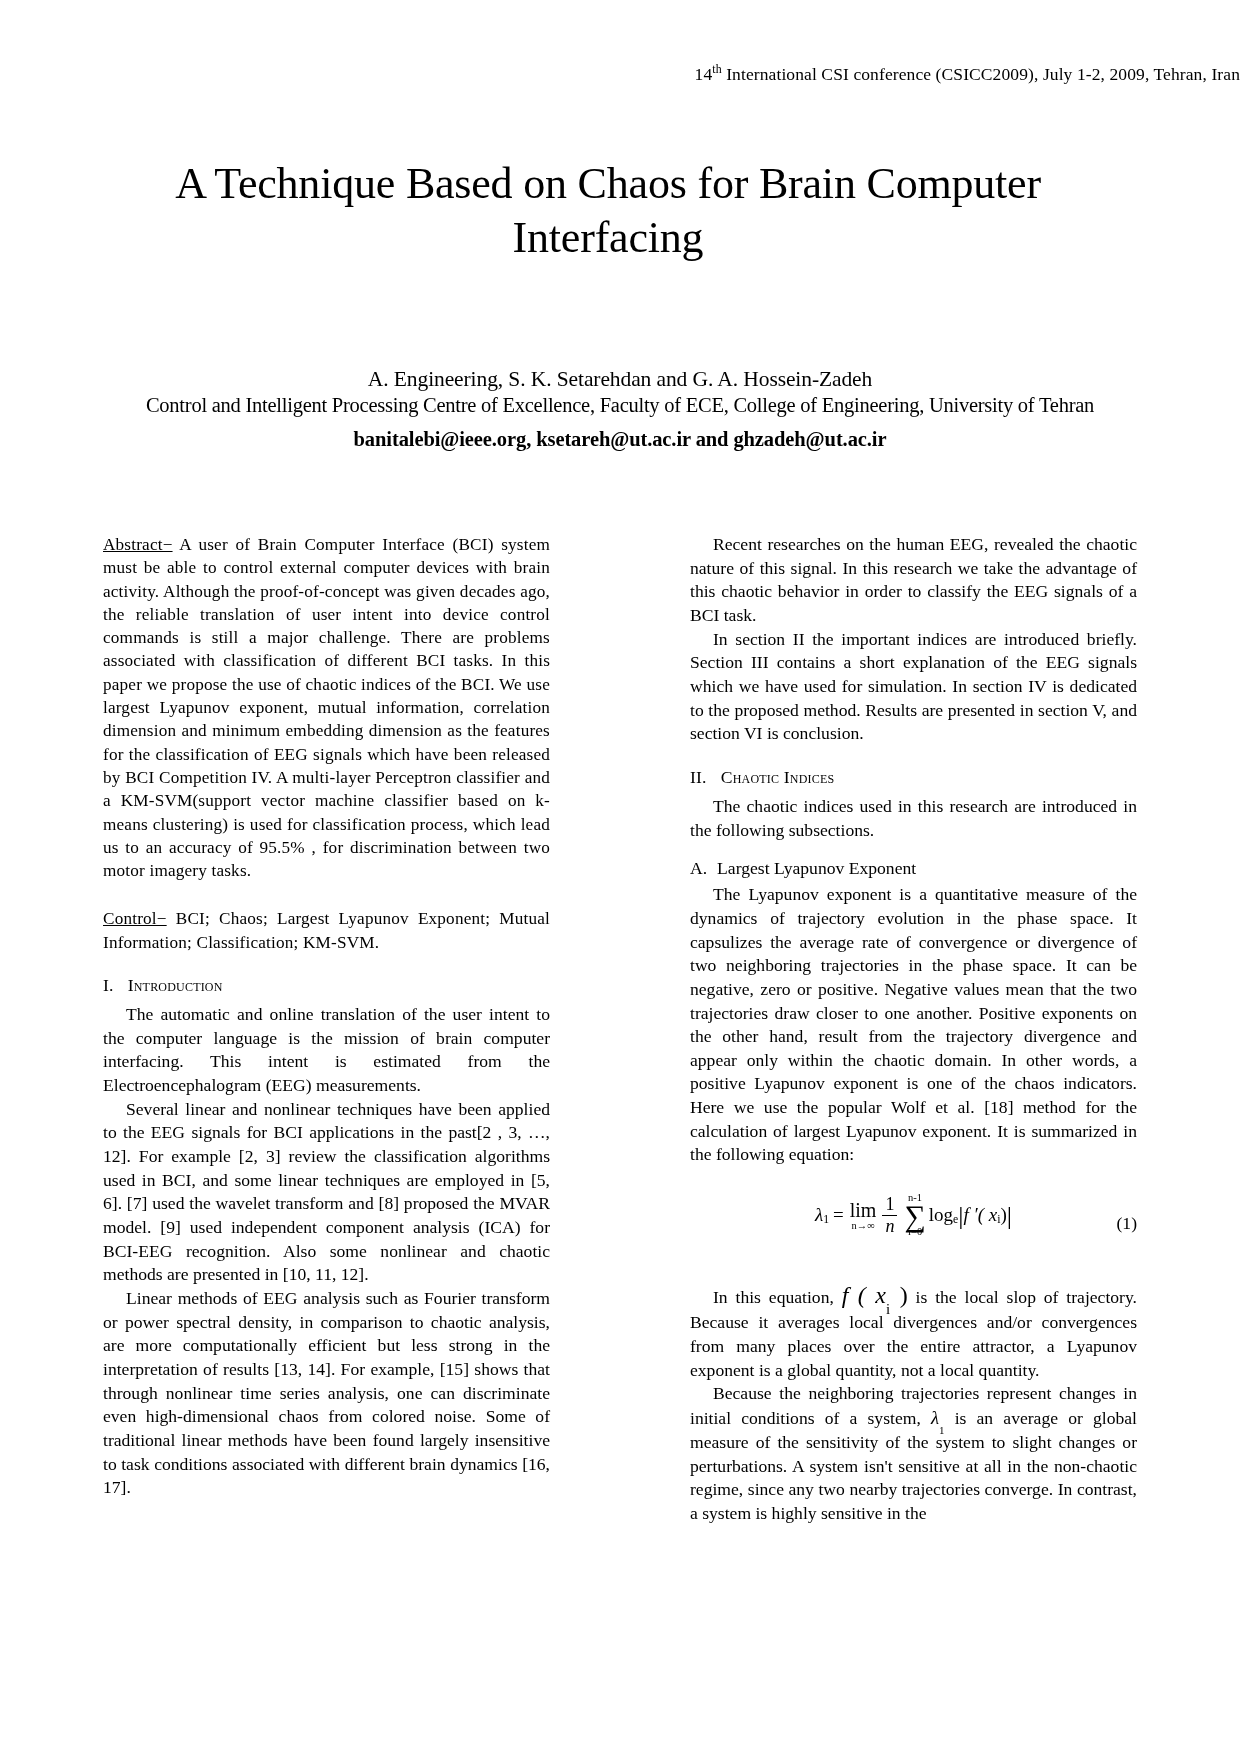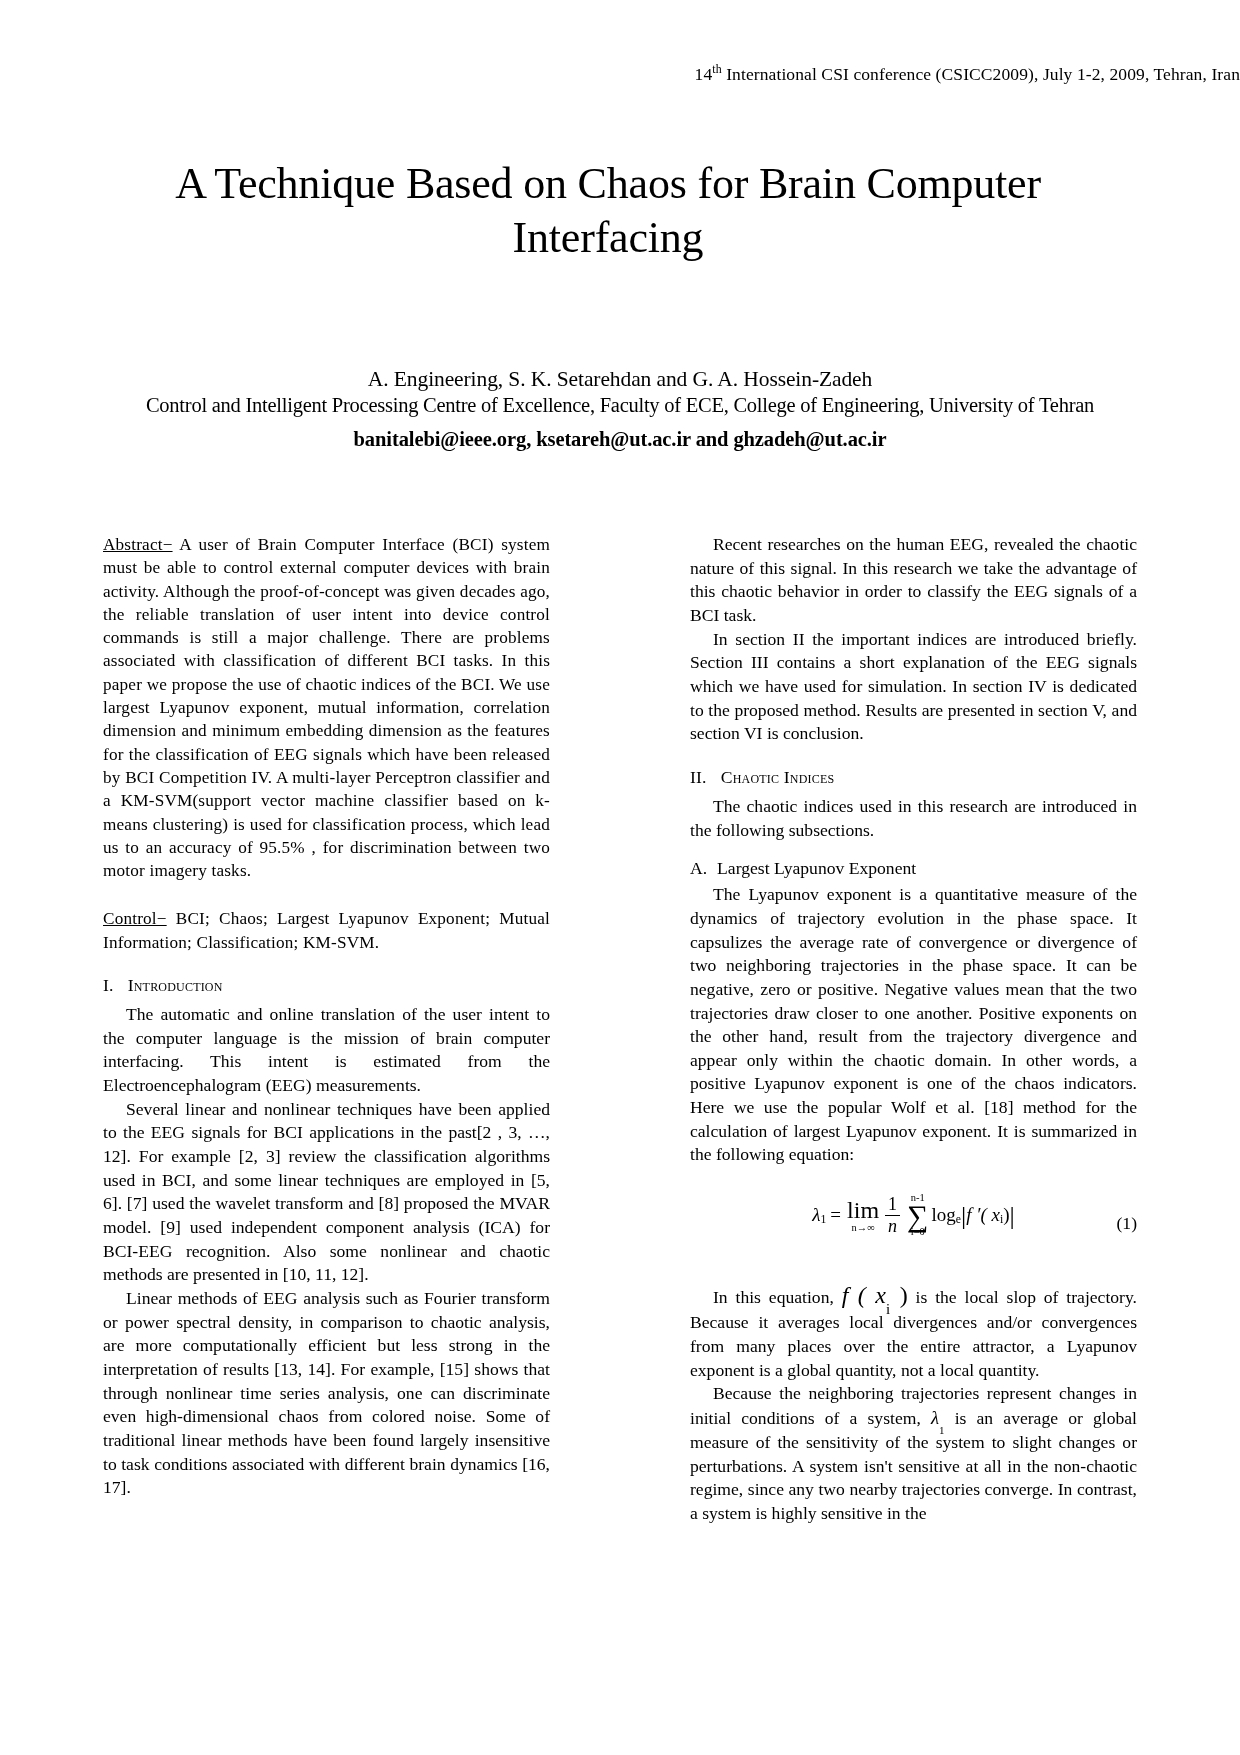--- a/index.html
+++ b/index.html
@@ -177,21 +177,21 @@
     top: 5px;
   }
   .limbox {
     display: inline-flex;
     flex-direction: column;
     align-items: center;
     justify-content: center;
     margin: 0 2px;
     line-height: 1;
   }
-  .limbox .big { font-size: 24px; }
+  .limbox .big { font-size: 20px; }
   .limbox .tiny { font-size: 10.5px; margin-top: 1px; }
   .frac {
     display: inline-flex;
     flex-direction: column;
     align-items: center;
     margin: 0 4px;
     line-height: 1.05;
     font-size: 18px;
   }
   .frac .num-t { padding: 0 3px; }

